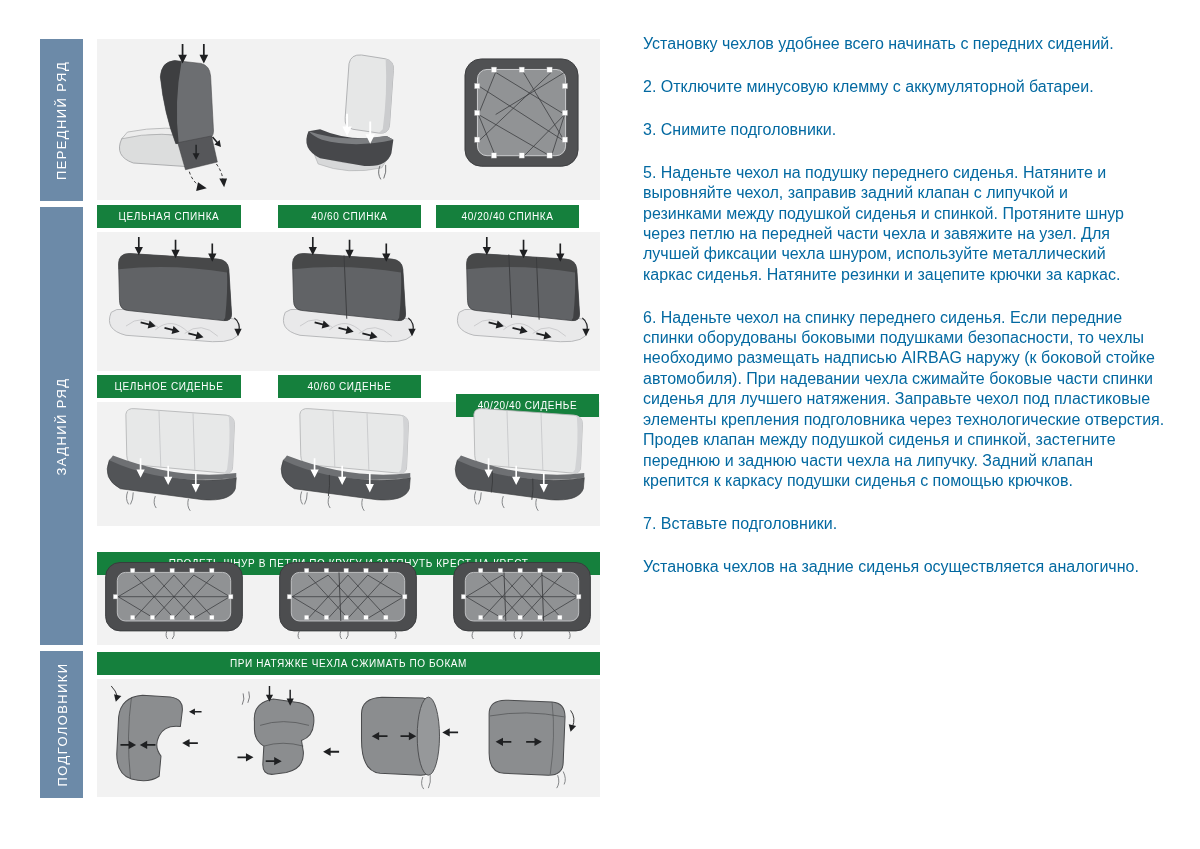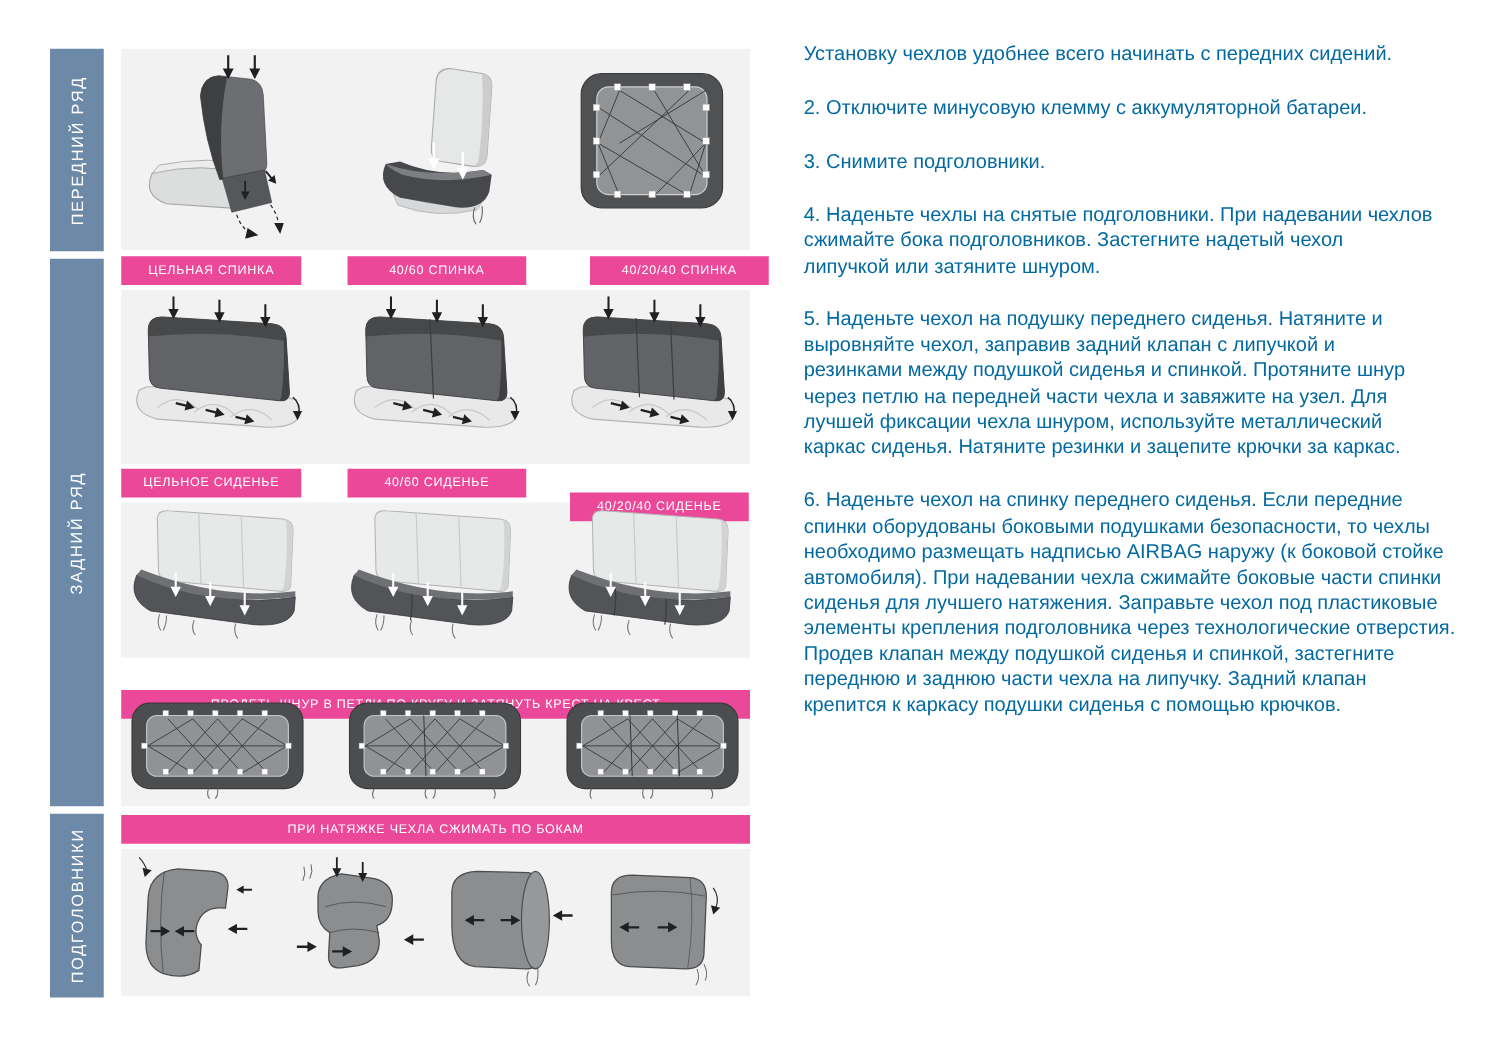--- a/index.html
+++ b/index.html
@@ -3,21 +3,21 @@
 <meta charset="utf-8">
 <style>
   html,body{margin:0;padding:0;}
   body{width:1200px;height:849px;background:#ffffff;position:relative;overflow:hidden;
        font-family:"Liberation Sans",sans-serif;}
   .vblock{position:absolute;left:40px;width:43px;background:#6c8aa8;
           display:flex;align-items:center;justify-content:center;}
   .vblock span{transform:rotate(-90deg);white-space:nowrap;color:#fff;
           font-size:13px;letter-spacing:1.4px;}
   .panel{position:absolute;left:97px;width:503px;background:#f2f2f2;}
-  .chip,.band{position:absolute;height:23px;background:#ec4899;color:#fff;
+  .chip,.band{position:absolute;height:23px;background:#15803d;color:#fff;
           font-size:10px;letter-spacing:.6px;display:flex;align-items:center;
           justify-content:center;}
   .illus{position:absolute;}
   #instructions{position:absolute;left:643px;top:34px;width:548px;color:#0369a1;
           font-size:16px;line-height:20.4px;}
   .para{white-space:pre-line;margin:0 0 22.5px 0;}
 </style>
 </head>
 <body>
 
@@ -98,21 +98,21 @@
 </div>
 
 <div class="panel" style="top:39px;height:161px"></div>
 <div class="panel" style="top:232px;height:139px"></div>
 <div class="panel" style="top:402px;height:124px"></div>
 <div class="panel" style="top:557px;height:88px"></div>
 <div class="panel" style="top:679px;height:118px"></div>
 
 <div class="chip" style="left:97px;top:205px;width:144px">ЦЕЛЬНАЯ СПИНКА</div>
 <div class="chip" style="left:278px;top:205px;width:143px">40/60 СПИНКА</div>
-<div class="chip" style="left:472px;top:205px;width:143px">40/20/40 СПИНКА</div>
+<div class="chip" style="left:436px;top:205px;width:143px">40/20/40 СПИНКА</div>
 
 <div class="chip" style="left:97px;top:375px;width:144px">ЦЕЛЬНОЕ СИДЕНЬЕ</div>
 <div class="chip" style="left:278px;top:375px;width:143px">40/60 СИДЕНЬЕ</div>
 <div class="chip" style="left:456px;top:394px;width:143px">40/20/40 СИДЕНЬЕ</div>
 
 <div class="band" style="left:97px;top:552px;width:503px">ПРОДЕТЬ ШНУР В ПЕТЛИ ПО КРУГУ И ЗАТЯНУТЬ КРЕСТ НА КРЕСТ</div>
 <div class="band" style="left:97px;top:652px;width:503px">ПРИ НАТЯЖКЕ ЧЕХЛА СЖИМАТЬ ПО БОКАМ</div>
 
 <svg class="illus" style="left:112px;top:42px" width="145" height="155" viewBox="0 0 150 160">
   <path d="M10 100 Q2 118 22 125 L82 129 Q100 129 99 115 L96 101 Q52 91 14 97 Z" fill="#dcdddd" stroke="#a3a4a6" stroke-width="0.9"></path>
@@ -238,31 +238,30 @@
   <use href="#ar-right" transform="translate(52,58)"></use>
   <path d="M100 24 Q106 32 102 42" stroke="#2a2a2a" fill="none"></path>
   <polygon points="98,39 106,41 100,47" fill="#1f2022"></polygon>
   <path d="M86 94 Q89 102 85 108 M92 90 Q96 98 93 104" stroke="#6f7173" stroke-width="0.9" fill="none"></path>
 </svg>
 
 <div id="instructions">
   <p class="para">Установку чехлов удобнее всего начинать с передних сидений.</p>
   <p class="para">2. Отключите минусовую клемму с аккумуляторной батареи.</p>
   <p class="para">3. Снимите подголовники.</p>
-  <p class="para">4. Наденьте чехлы на снятые подголовники. При надевании чехлов
-сжимайте бока подголовников. Застегните надетый чехол
-липучкой или затяните шнуром.</p>
   <p class="para">5. Наденьте чехол на подушку переднего сиденья. Натяните и
 выровняйте чехол, заправив задний клапан с липучкой и
 резинками между подушкой сиденья и спинкой. Протяните шнур
 через петлю на передней части чехла и завяжите на узел. Для
 лучшей фиксации чехла шнуром, используйте металлический
 каркас сиденья. Натяните резинки и зацепите крючки за каркас.</p>
   <p class="para">6. Наденьте чехол на спинку переднего сиденья. Если передние
 спинки оборудованы боковыми подушками безопасности, то чехлы
 необходимо размещать надписью AIRBAG наружу (к боковой стойке
 автомобиля). При надевании чехла сжимайте боковые части спинки
 сиденья для лучшего натяжения. Заправьте чехол под пластиковые
 элементы крепления подголовника через технологические отверстия.
 Продев клапан между подушкой сиденья и спинкой, застегните
 переднюю и заднюю части чехла на липучку. Задний клапан
 крепится к каркасу подушки сиденья с помощью крючков.</p>
+  <p class="para">7. Вставьте подголовники.</p>
+  <p class="para">Установка чехлов на задние сиденья осуществляется аналогично.</p>
 </div>
 
 </body></html>

